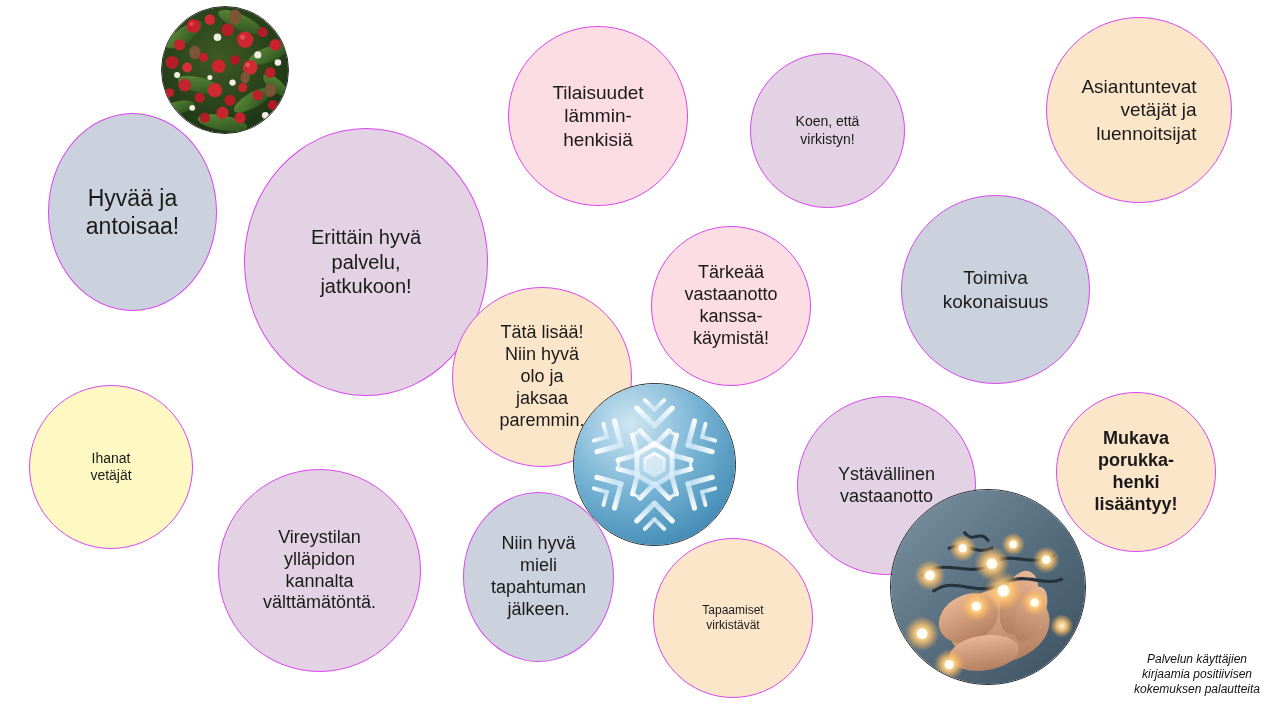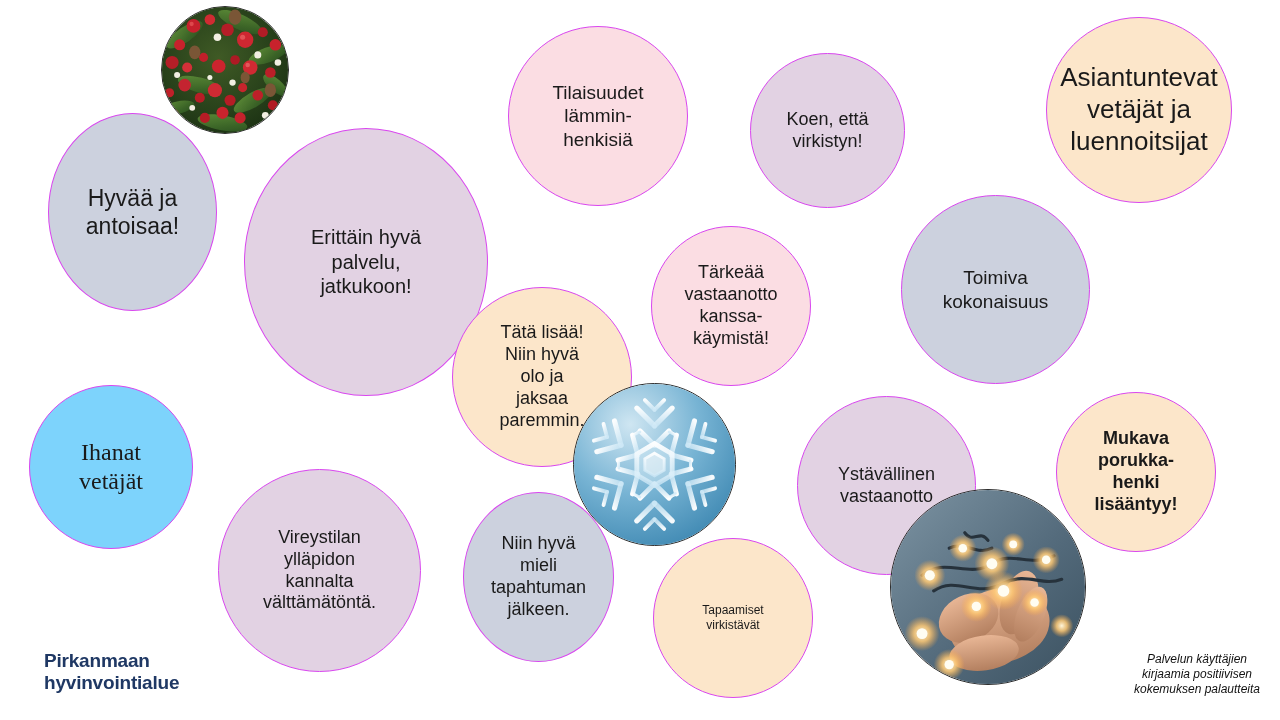--- a/index.html
+++ b/index.html
@@ -60,37 +60,37 @@
 
   <div id="bubble-layer">
       <div class="bubble" style="left: 48px; top: 113px; width: 169px; height: 198px; background: rgb(204, 209, 222); font-size: 23px;">Hyvää ja
 antoisaa!</div>
       <div class="bubble" style="left: 244px; top: 128px; width: 244px; height: 268px; background: rgb(226, 210, 227); font-size: 20px; text-align: center;">Erittäin hyvä
 palvelu,
 jatkukoon!</div>
       <div class="bubble" style="left: 508px; top: 26px; width: 180px; height: 180px; background: rgb(251, 221, 227); font-size: 19px;">Tilaisuudet
 lämmin-
 henkisiä</div>
-      <div class="bubble" style="left: 750px; top: 53px; width: 155px; height: 155px; background: rgb(226, 210, 227); font-size: 18px; text-align: center;">Koen, että
+      <div class="bubble" style="left: 750px; top: 53px; width: 155px; height: 155px; background: rgb(226, 210, 227); font-size: 14px; text-align: center;">Koen, että
 virkistyn!</div>
-      <div class="bubble" style="left: 1046px; top: 17px; width: 186px; height: 186px; background: rgb(252, 230, 202); font-size: 26px;">Asiantuntevat
+      <div class="bubble" style="left: 1046px; top: 17px; width: 186px; height: 186px; background: rgb(252, 230, 202); font-size: 19px; text-align: right;">Asiantuntevat
 vetäjät ja
 luennoitsijat</div>
       <div class="bubble" style="left: 452px; top: 287px; width: 180px; height: 180px; background: rgb(252, 230, 202); font-size: 18px;">Tätä lisää!
 Niin hyvä
 olo ja
 jaksaa
 paremmin.</div>
       <div class="bubble" style="left: 651px; top: 226px; width: 160px; height: 160px; background: rgb(251, 221, 227); font-size: 18px;">Tärkeää
 vastaanotto
 kanssa-
 käymistä!</div>
       <div class="bubble" style="left: 901px; top: 195px; width: 189px; height: 189px; background: rgb(204, 209, 222); font-size: 19px;">Toimiva
 kokonaisuus</div>
-      <div class="bubble" style="left: 29px; top: 385px; width: 164px; height: 164px; background: #7dd3fc; font-size: 24px; font-family: Liberation Serif, serif;">Ihanat
+      <div class="bubble" style="left: 29px; top: 385px; width: 164px; height: 164px; background: #fef9c3; font-size: 14px;">Ihanat
 vetäjät</div>
       <div class="bubble" style="left: 218px; top: 469px; width: 203px; height: 203px; background: rgb(226, 210, 227); font-size: 18px;">Vireystilan
 ylläpidon
 kannalta
 välttämätöntä.</div>
       <div class="bubble" style="left: 463px; top: 492px; width: 151px; height: 170px; background: rgb(204, 209, 222); font-size: 18px;">Niin hyvä
 mieli
 tapahtuman
 jälkeen.</div>
       <div class="bubble" style="left: 653px; top: 538px; width: 160px; height: 160px; background: rgb(252, 230, 202); font-size: 12px;">Tapaamiset
@@ -265,19 +265,17 @@
       <circle cx="58" cy="52" r="3" fill="#fffdf2"></circle>
       <circle cx="44" cy="60" r="2.4" fill="#fffdf2"></circle>
       <circle cx="74" cy="58" r="2.2" fill="#fffdf2"></circle>
       <circle cx="16" cy="74" r="2.8" fill="#fffdf2"></circle>
       <circle cx="30" cy="90" r="2.4" fill="#fffdf2"></circle>
     </g>
         </svg>
       </div>
     </div>
 
-  <div id="logo" style="left: 44px; top: 650px; font-size: 19px; color: rgb(31, 56, 100);">Pirkanmaan
-hyvinvointialue</div>
 
   <div id="caption" style="left: 1122px; top: 652px; width: 150px; font-size: 12px; font-style: italic;">Palvelun käyttäjien
 kirjaamia positiivisen
 kokemuksen palautteita</div>
 </div>
 
 </body></html>

